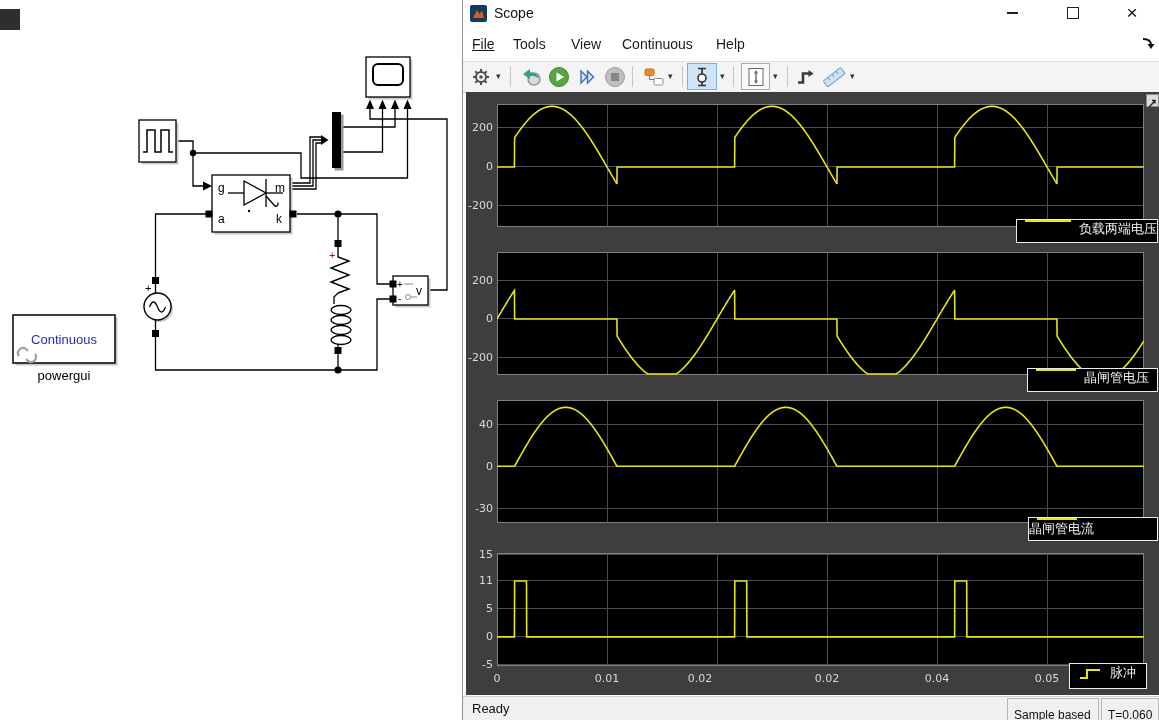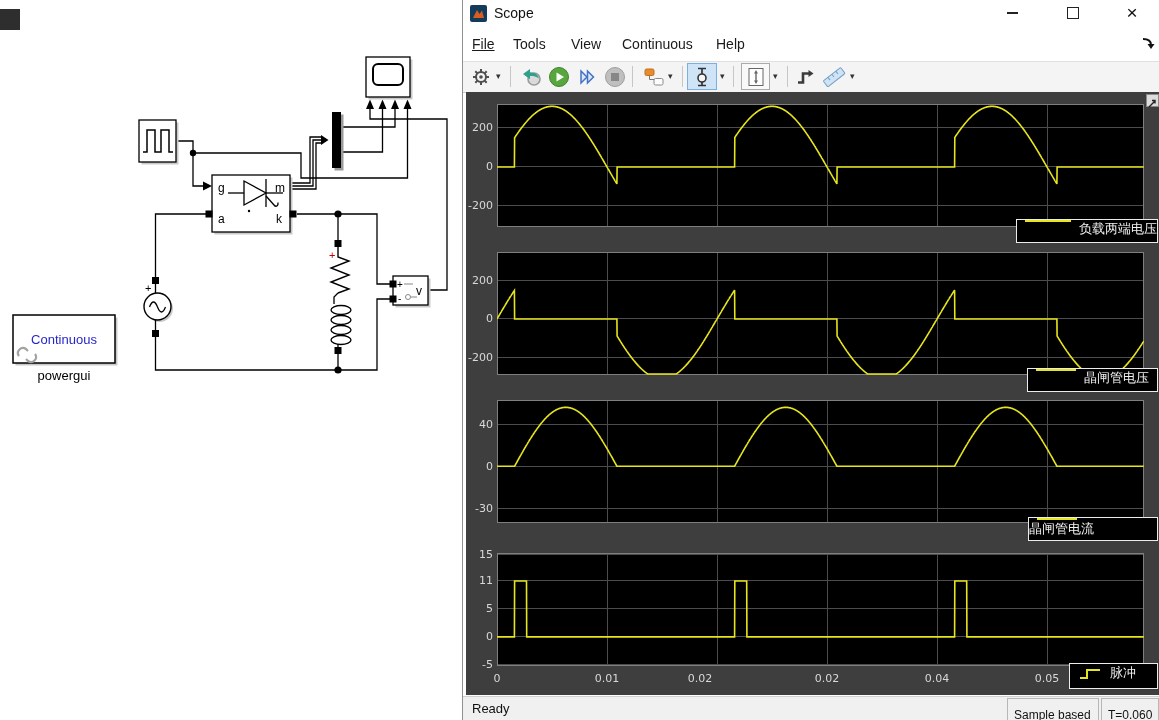--- a/index.html
+++ b/index.html
@@ -374,21 +374,21 @@
       <span>负载两端电压</span>
     </div>
     <div class="legend" style="left:561px;top:276px;width:131px;height:24px;">
       <span class="leg-line" style="width:40px;"></span>
       <span>晶闸管电压</span>
     </div>
     <div class="legend" style="left:562px;top:425px;width:130px;height:24px;flex-direction:column;">
       <span class="leg-line" style="width:40px;"></span>
       <span>晶闸管电流</span>
     </div>
-    <div class="legend" style="left:603px;top:571px;width:89px;height:26px;">
+    <div class="legend" style="left:603px;top:571px;width:78px;height:26px;">
       <svg width="26" height="18" style="margin:0 6px 0 8px;">
         <path d="M2,14 h7 v-8 h13" stroke="#e7e51d" stroke-width="2" fill="none"></path>
       </svg>
       <span>脉冲</span>
     </div>
   </div>
 
   <div class="abs" id="statusbar"></div>
   <div class="abs" id="status-ready">Ready</div>
   <div class="abs status-cell" style="left:1007px;width:92px;">

